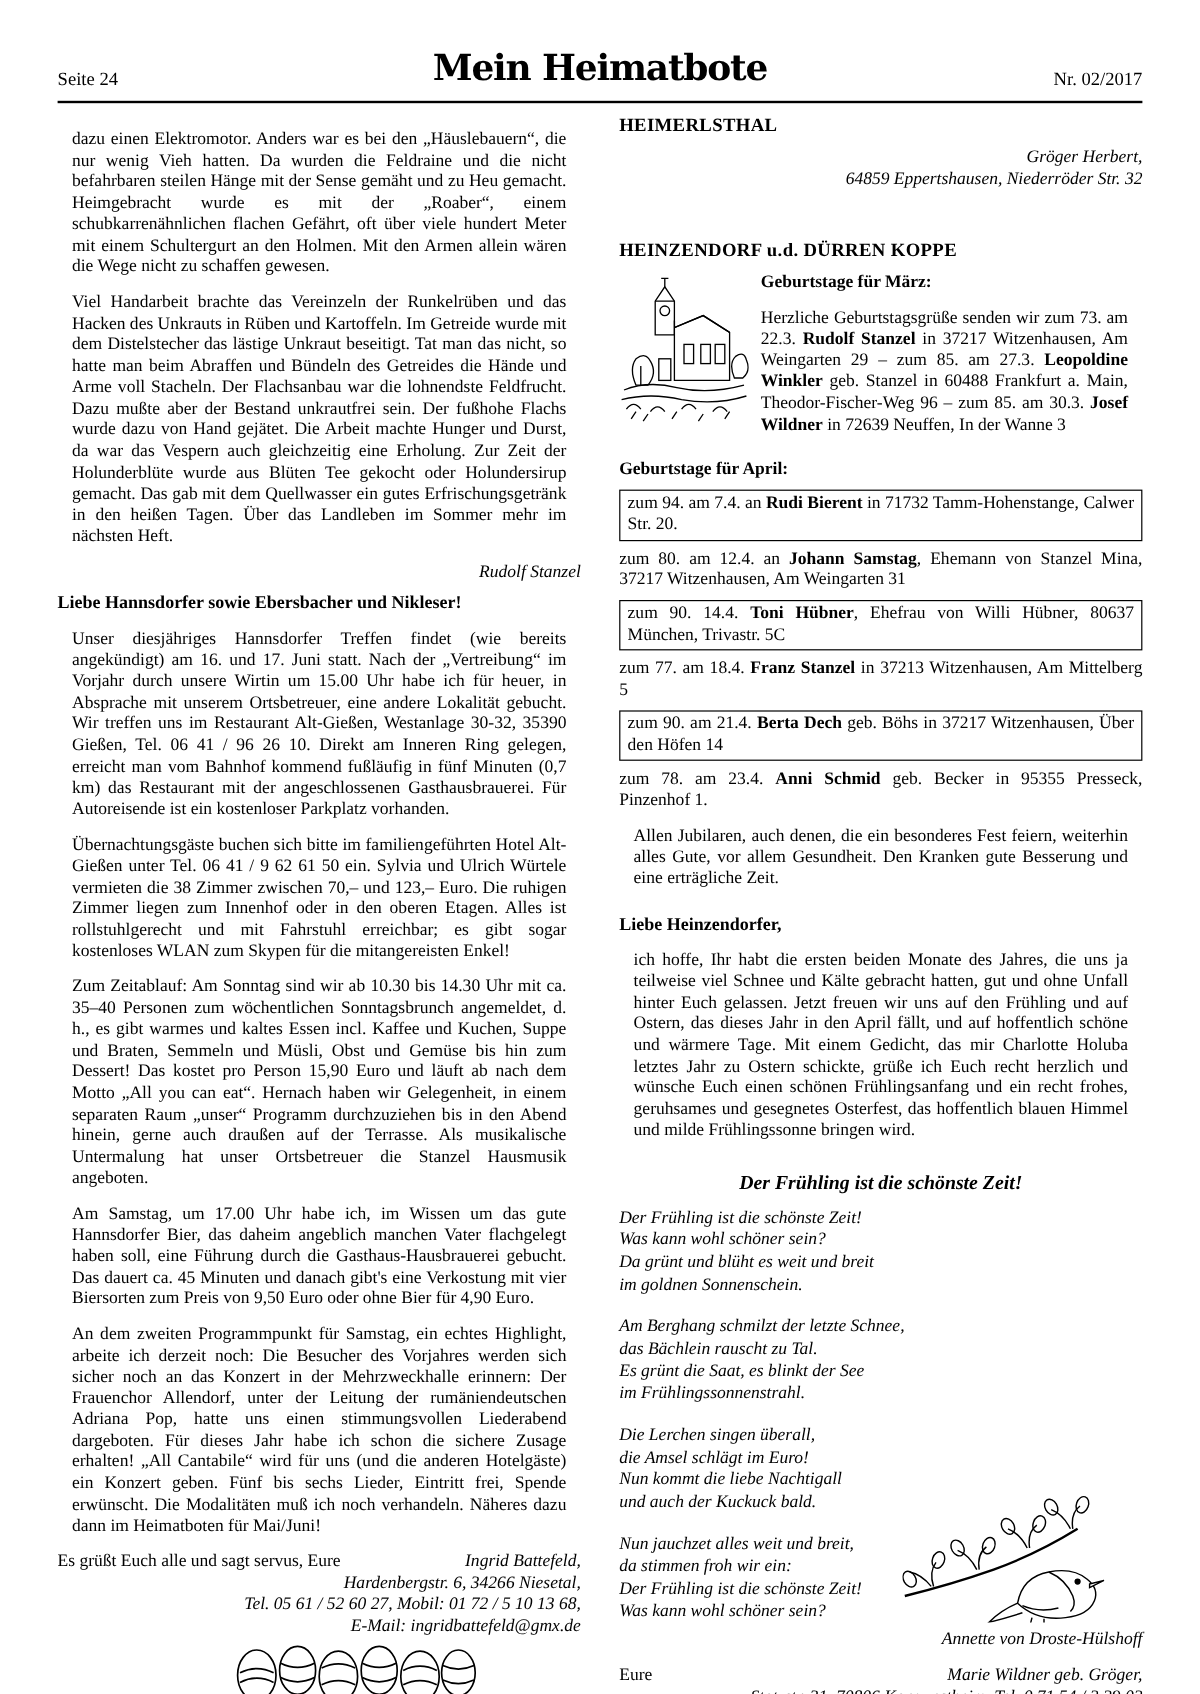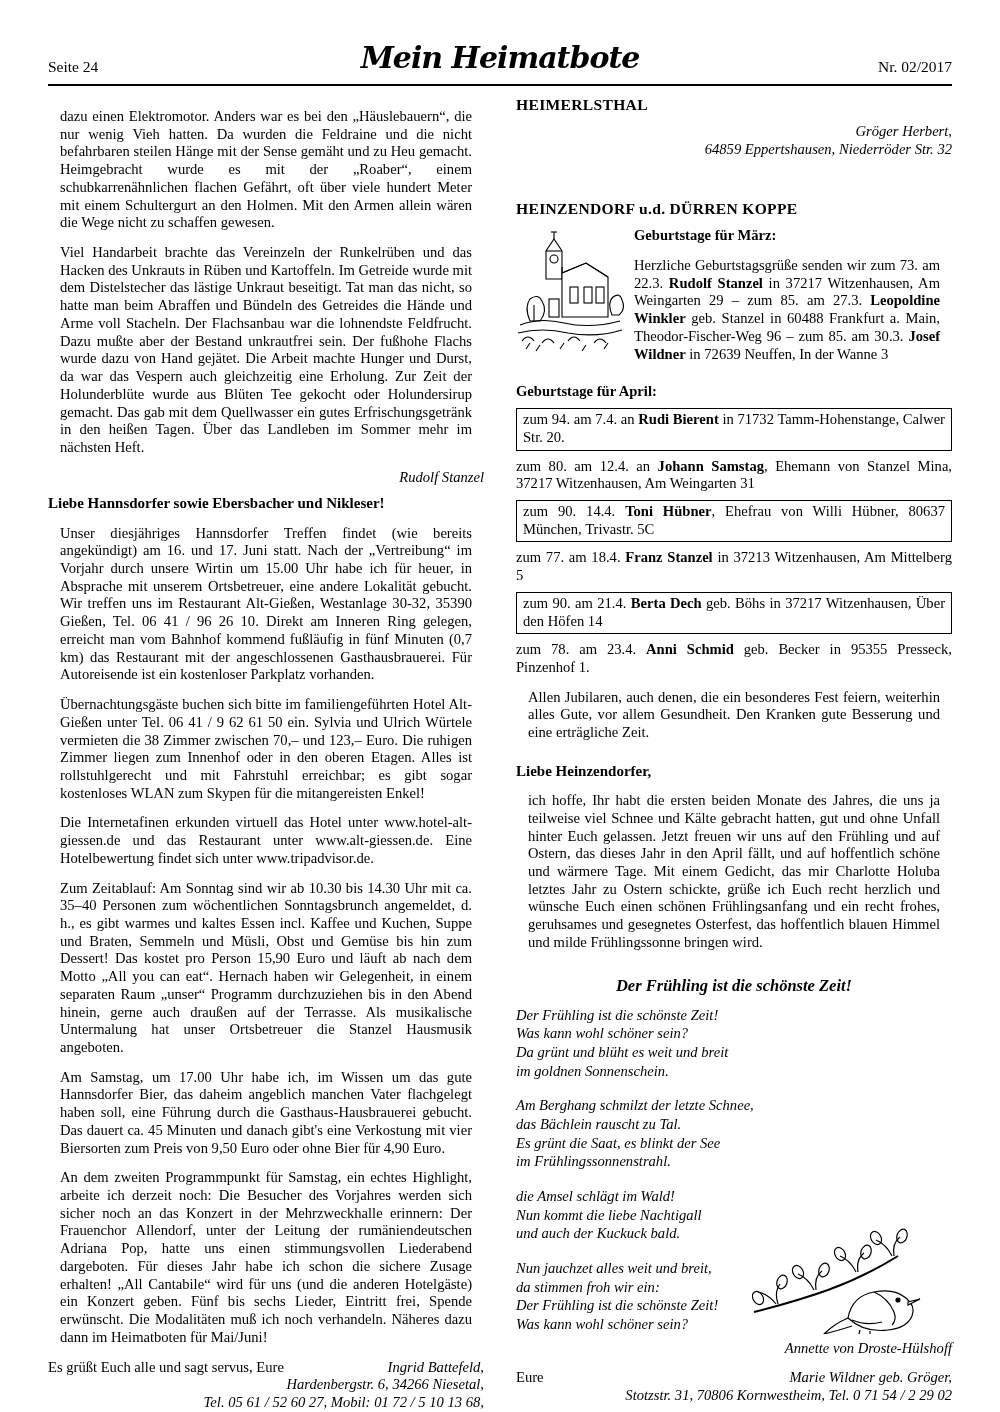--- a/index.html
+++ b/index.html
@@ -42,21 +42,20 @@
     top: 18px;
     font-size: 15.5px;
   }
   .masthead .logo {
     position: absolute;
     left: 50%;
     top: 0px;
     transform: translateX(-50%);
     font-family: "DejaVu Serif", serif;
     font-weight: bold;
-    font-style: italic;
     font-size: 30px;
     letter-spacing: -1px;
     white-space: nowrap;
   }
   .rule {
     position: absolute;
     left: 48px;
     top: 84px;
     width: 904px;
     height: 2px;
@@ -179,21 +178,20 @@
   <div class="col col-left">
 
     <p class="p">dazu einen Elektromotor. Anders war es bei den „Häuslebauern“, die nur wenig Vieh hatten. Da wurden die Feldraine und die nicht befahrbaren steilen Hänge mit der Sense gemäht und zu Heu gemacht. Heimgebracht wurde es mit der „Roaber“, einem schubkarrenähnlichen flachen Gefährt, oft über viele hundert Meter mit einem Schultergurt an den Holmen. Mit den Armen allein wären die Wege nicht zu schaffen gewesen.</p>
     <p class="p">Viel Handarbeit brachte das Vereinzeln der Runkelrüben und das Hacken des Unkrauts in Rüben und Kartoffeln. Im Getreide wurde mit dem Distelstecher das lästige Unkraut beseitigt. Tat man das nicht, so hatte man beim Abraffen und Bündeln des Getreides die Hände und Arme voll Stacheln. Der Flachsanbau war die lohnendste Feldfrucht. Dazu mußte aber der Bestand unkrautfrei sein. Der fußhohe Flachs wurde dazu von Hand gejätet. Die Arbeit machte Hunger und Durst, da war das Vespern auch gleichzeitig eine Erholung. Zur Zeit der Holunderblüte wurde aus Blüten Tee gekocht oder Holundersirup gemacht. Das gab mit dem Quellwasser ein gutes Erfrischungsgetränk in den heißen Tagen. Über das Landleben im Sommer mehr im nächsten Heft.</p>
     <p class="sig">Rudolf Stanzel</p>
 
     <div class="spacer-s"></div>
     <p class="bold-lead">Liebe Hannsdorfer sowie Ebersbacher und Nikleser!</p>
     <p class="p">Unser diesjähriges Hannsdorfer Treffen findet (wie bereits angekündigt) am 16. und 17. Juni statt. Nach der „Vertreibung“ im Vorjahr durch unsere Wirtin um 15.00 Uhr habe ich für heuer, in Absprache mit unserem Ortsbetreuer, eine andere Lokalität gebucht. Wir treffen uns im Restaurant Alt-Gießen, Westanlage 30-32, 35390 Gießen, Tel. 06 41 / 96 26 10. Direkt am Inneren Ring gelegen, erreicht man vom Bahnhof kommend fußläufig in fünf Minuten (0,7 km) das Restaurant mit der angeschlossenen Gasthausbrauerei. Für Autoreisende ist ein kostenloser Parkplatz vorhanden.</p>
     <p class="p">Übernachtungsgäste buchen sich bitte im familiengeführten Hotel Alt-Gießen unter Tel. 06 41 / 9 62 61 50 ein. Sylvia und Ulrich Würtele vermieten die 38 Zimmer zwischen 70,– und 123,– Euro. Die ruhigen Zimmer liegen zum Innenhof oder in den oberen Etagen. Alles ist rollstuhlgerecht und mit Fahrstuhl erreichbar; es gibt sogar kostenloses WLAN zum Skypen für die mitangereisten Enkel!</p>
-    <p class="p">Die Internetafinen erkunden virtuell das Hotel unter www.hotel-alt-giessen.de und das Restaurant unter www.alt-giessen.de. Eine Hotelbewertung findet sich unter www.tripadvisor.de.</p>
     <p class="p">Zum Zeitablauf: Am Sonntag sind wir ab 10.30 bis 14.30 Uhr mit ca. 35–40 Personen zum wöchentlichen Sonntagsbrunch angemeldet, d. h., es gibt warmes und kaltes Essen incl. Kaffee und Kuchen, Suppe und Braten, Semmeln und Müsli, Obst und Gemüse bis hin zum Dessert! Das kostet pro Person 15,90 Euro und läuft ab nach dem Motto „All you can eat“. Hernach haben wir Gelegenheit, in einem separaten Raum „unser“ Programm durchzuziehen bis in den Abend hinein, gerne auch draußen auf der Terrasse. Als musikalische Untermalung hat unser Ortsbetreuer die Stanzel Hausmusik angeboten.</p>
     <p class="p">Am Samstag, um 17.00 Uhr habe ich, im Wissen um das gute Hannsdorfer Bier, das daheim angeblich manchen Vater flachgelegt haben soll, eine Führung durch die Gasthaus-Hausbrauerei gebucht. Das dauert ca. 45 Minuten und danach gibt's eine Verkostung mit vier Biersorten zum Preis von 9,50 Euro oder ohne Bier für 4,90 Euro.</p>
     <p class="p">An dem zweiten Programmpunkt für Samstag, ein echtes Highlight, arbeite ich derzeit noch: Die Besucher des Vorjahres werden sich sicher noch an das Konzert in der Mehrzweckhalle erinnern: Der Frauenchor Allendorf, unter der Leitung der rumäniendeutschen Adriana Pop, hatte uns einen stimmungsvollen Liederabend dargeboten. Für dieses Jahr habe ich schon die sichere Zusage erhalten! „All Cantabile“ wird für uns (und die anderen Hotelgäste) ein Konzert geben. Fünf bis sechs Lieder, Eintritt frei, Spende erwünscht. Die Modalitäten muß ich noch verhandeln. Näheres dazu dann im Heimatboten für Mai/Juni!</p>
 
     <div style="display:flex; justify-content:space-between; align-items:flex-start;">
       <span>Es grüßt Euch alle und sagt servus, Eure</span>
       <span class="ital" style="white-space:nowrap;">Ingrid Battefeld,</span>
     </div>
     <p class="sig">Hardenbergstr. 6, 34266 Niesetal,</p>
     <p class="sig">Tel. 05 61 / 52 60 27, Mobil: 01 72 / 5 10 13 68,</p>
@@ -339,21 +337,22 @@
       </div>
       <div class="spacer-m"></div>
       <div class="poem">
         <div>Am Berghang schmilzt der letzte Schnee,</div>
         <div>das Bächlein rauscht zu Tal.</div>
         <div>Es grünt die Saat, es blinkt der See</div>
         <div>im Frühlingssonnenstrahl.</div>
       </div>
       <div class="spacer-m"></div>
       <div class="poem">
-        <div>die Amsel schlägt im Wald!</div>
+        <div>Die Lerchen singen überall,</div>
+        <div>die Amsel schlägt im Euro!</div>
         <div>Nun kommt die liebe Nachtigall</div>
         <div>und auch der Kuckuck bald.</div>
       </div>
       <div class="spacer-m"></div>
       <div class="poem">
         <div>Nun jauchzet alles weit und breit,</div>
         <div>da stimmen froh wir ein:</div>
         <div>Der Frühling ist die schönste Zeit!</div>
         <div>Was kann wohl schöner sein?</div>
       </div>

